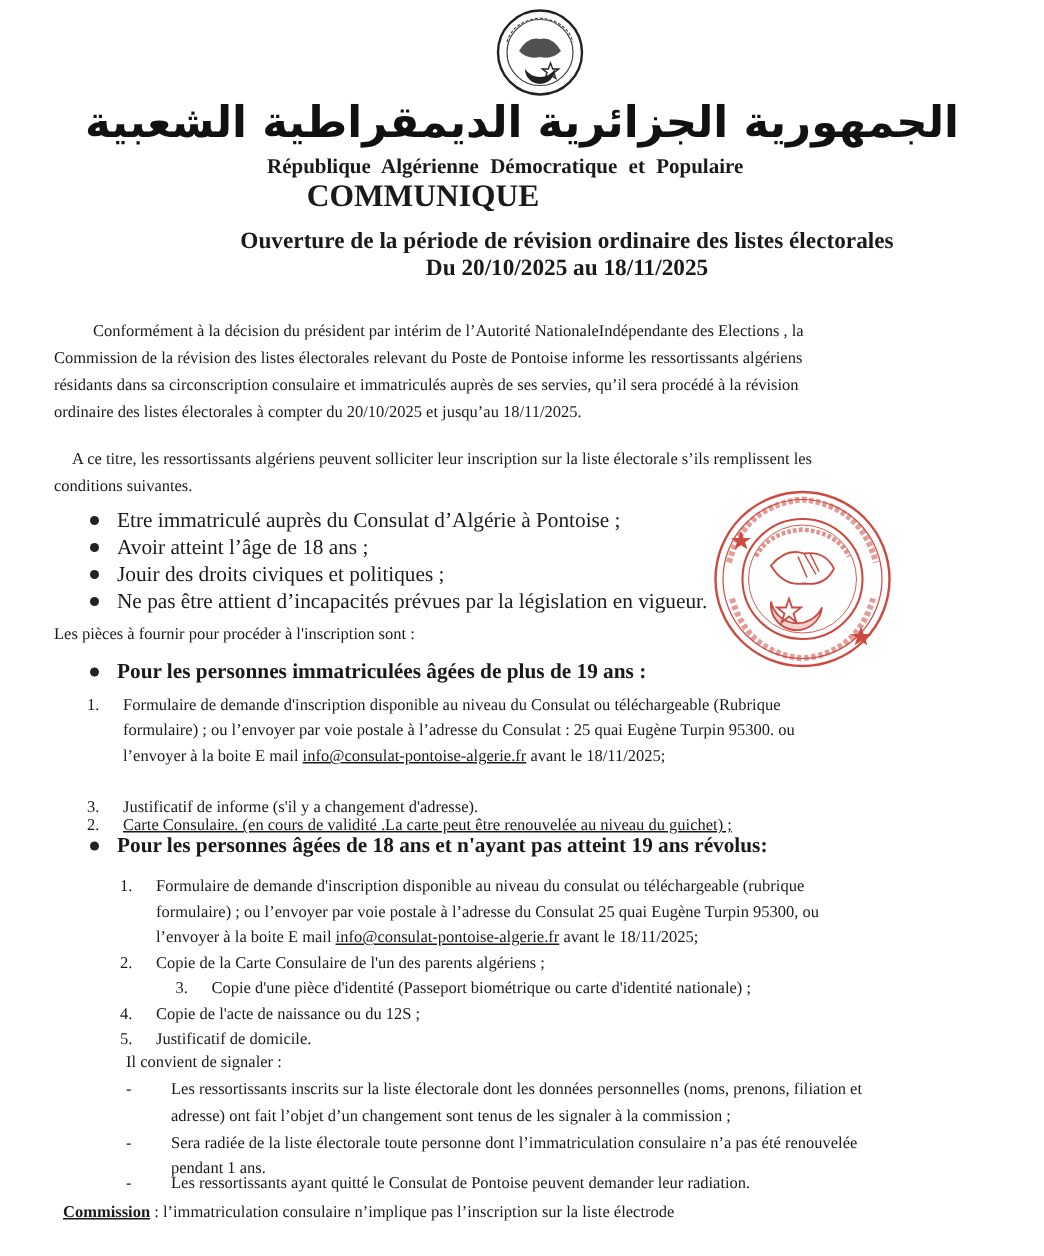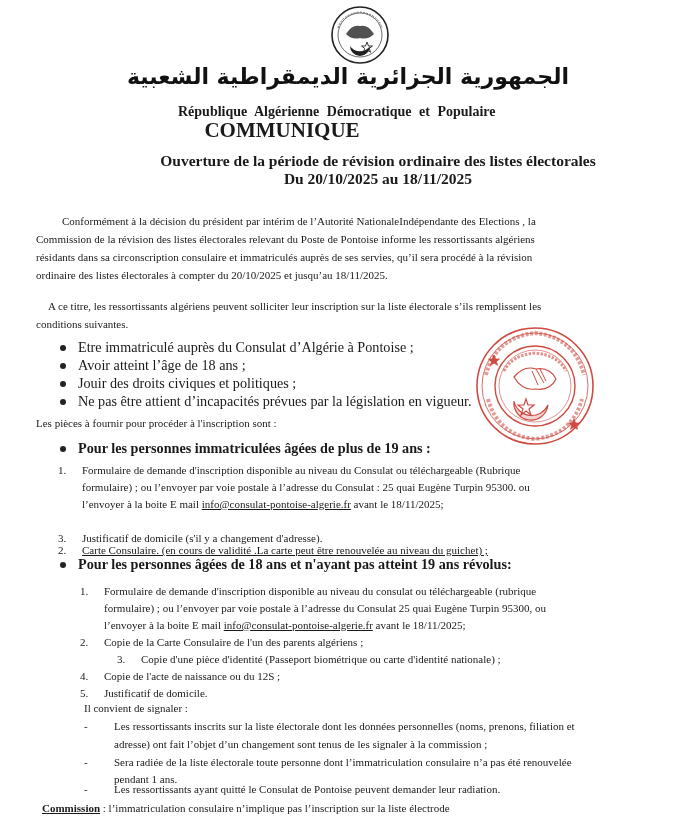--- a/index.html
+++ b/index.html
@@ -6,21 +6,21 @@
     body {
       width: 696px; height: 837px; position: relative; overflow: hidden;
       font-family: "Liberation Serif", "DejaVu Serif", serif;
       color: #1a1a1a;
     }
     .page { position: absolute; inset: 0; }
     .abs { position: absolute; white-space: nowrap; }
     .emblem { position: absolute; left: 328px; top: 4px; width: 64px; height: 62px; }
     .arabic-title {
       position: absolute; left: 0; width: 696px; top: 64px; text-align: center;
-      font-family: "DejaVu Sans", sans-serif; font-weight: bold; font-size: 22px;
+      font-family: "DejaVu Sans", sans-serif; font-weight: bold; font-size: 29px;
       direction: rtl; letter-spacing: 0px; color: #111;
     }
     .fr-republic { left: 178px; top: 104px; font-size: 14px; font-weight: bold; word-spacing: 4px; }
     .communique { left: 0; width: 564px; text-align: center; top: 118px; font-size: 21px; font-weight: bold; }
     .subtitle { left: 0; width: 696px; text-align: center; font-size: 15.5px; font-weight: bold; }
     .sub1 { top: 152px; left: 30px; }
     .sub2 { top: 170px; left: 30px; }
     .para { font-size: 11px; line-height: 17.5px; }
     .bullet-row { font-size: 14.2px; }
     .bullet-dot { display: inline-block; width: 6px; height: 6px; border-radius: 50%; background: #222; margin-right: 12px; vertical-align: middle; position: relative; top: -1px; }
@@ -85,21 +85,21 @@
     <span class="num">1.</span><span>Formulaire de demande d'inscription disponible au niveau du Consulat ou téléchargeable (Rubrique</span>
   </div>
   <div class="abs para" style="left:82px; top:479px;">formulaire) ; ou l’envoyer par voie postale à l’adresse du Consulat : 25 quai Eugène Turpin 95300. ou</div>
   <div class="abs para" style="left:82px; top:496px;">
     <span>l’envoyer à la boite E mail </span><span class="email">info@consulat-pontoise-algerie.fr</span><span> avant le 18/11/2025;</span>
   </div>
   <div class="abs para" style="left:58px; top:542px;text-decoration:underline;">
     <span class="num">2.</span><span>Carte Consulaire. (en cours de validité .La carte peut être renouvelée au niveau du guichet) ;</span>
   </div>
   <div class="abs para" style="left:58px; top:530px;">
-    <span class="num">3.</span><span>Justificatif de domicile (s'il y a changement d'adresse).</span>
+    <span class="num">3.</span><span>Justificatif de informe (s'il y a changement d'adresse).</span>
   </div>
 
   <div class="abs bullet-row bold" style="left:60px; top:556px;">
     <span class="bullet-dot"></span><span>Pour les personnes âgées de 18 ans et n'ayant pas atteint 19 ans révolus:</span>
   </div>
 
   <div class="abs para" style="left:80px; top:583px;">
     <span class="num">1.</span><span>Formulaire de demande d'inscription disponible au niveau du consulat ou téléchargeable (rubrique</span>
   </div>
   <div class="abs para" style="left:104px; top:600px;">formulaire) ; ou l’envoyer par voie postale à l’adresse du Consulat 25 quai Eugène Turpin 95300, ou</div>

